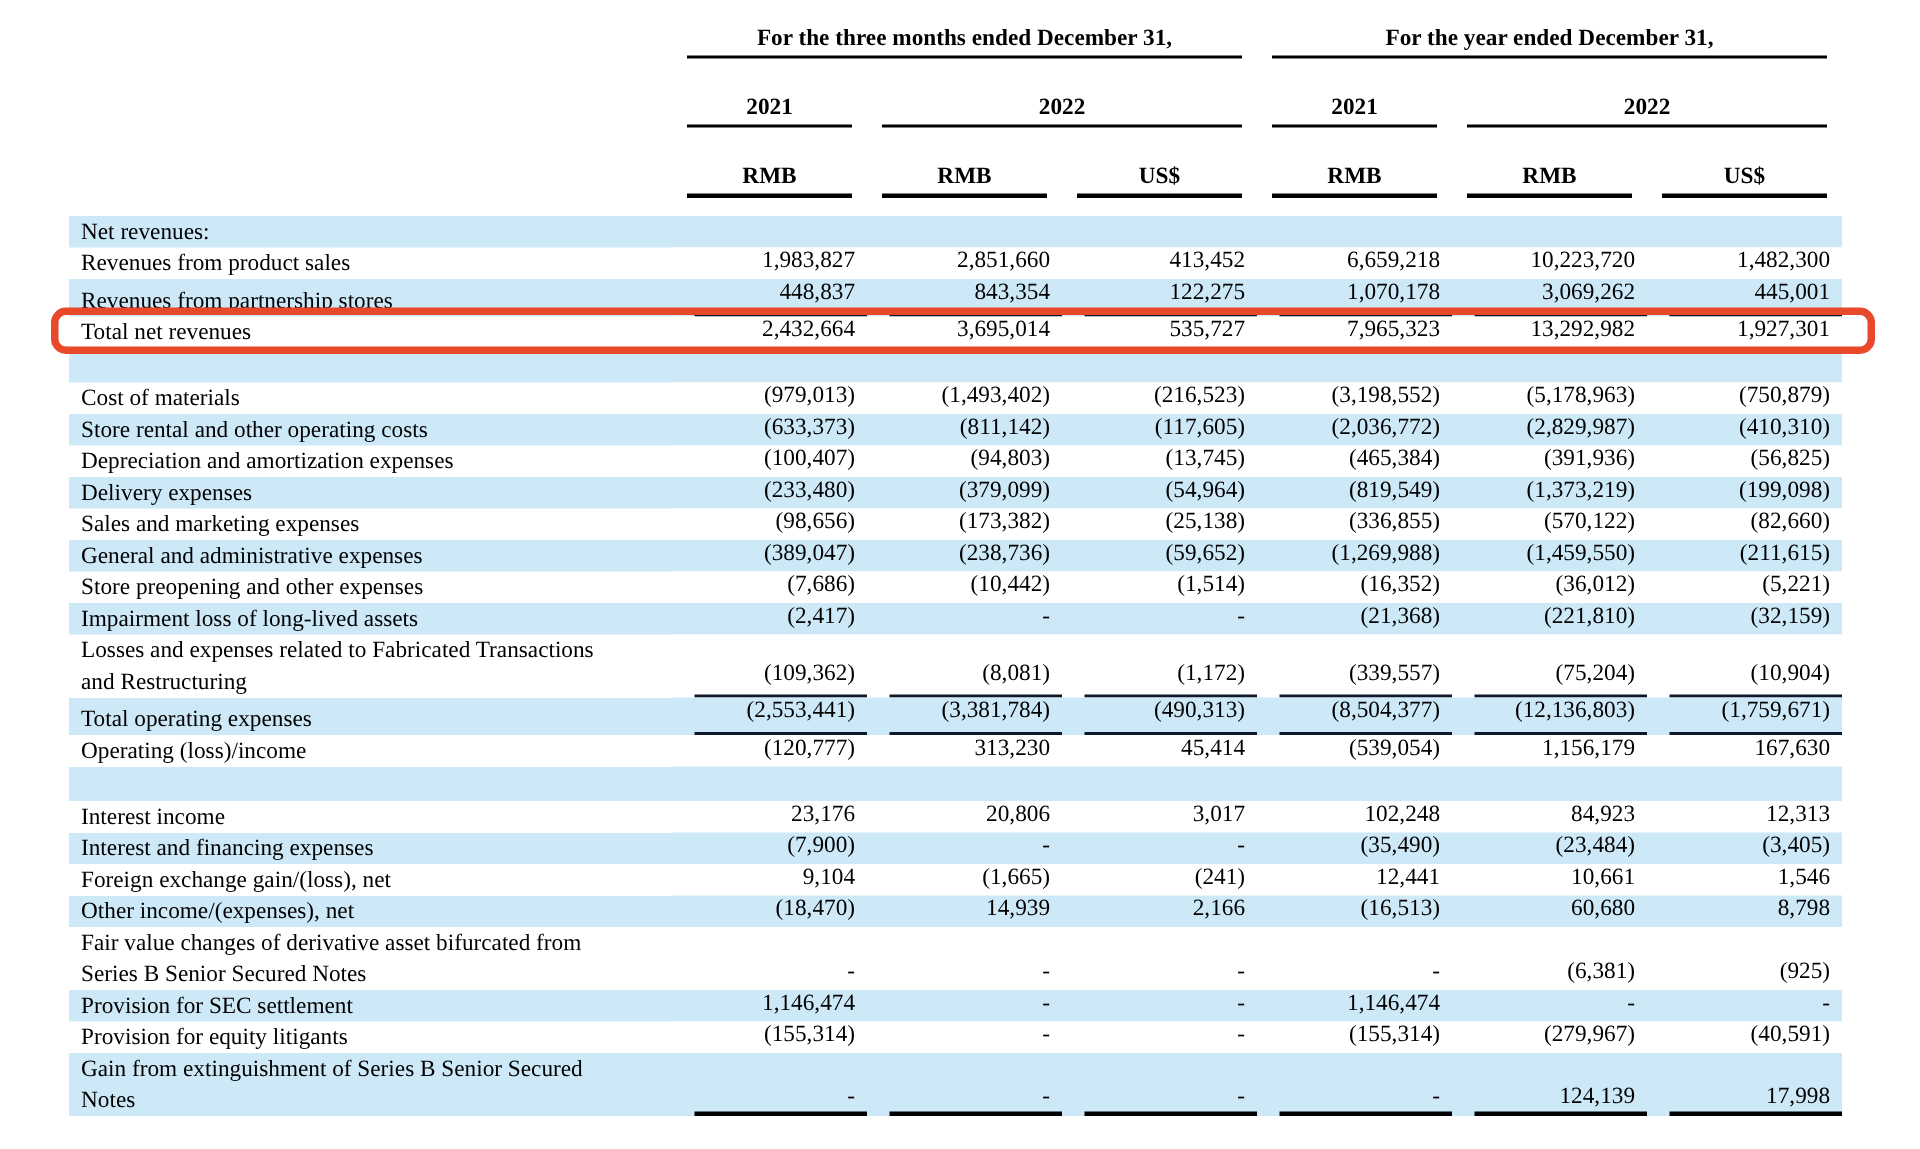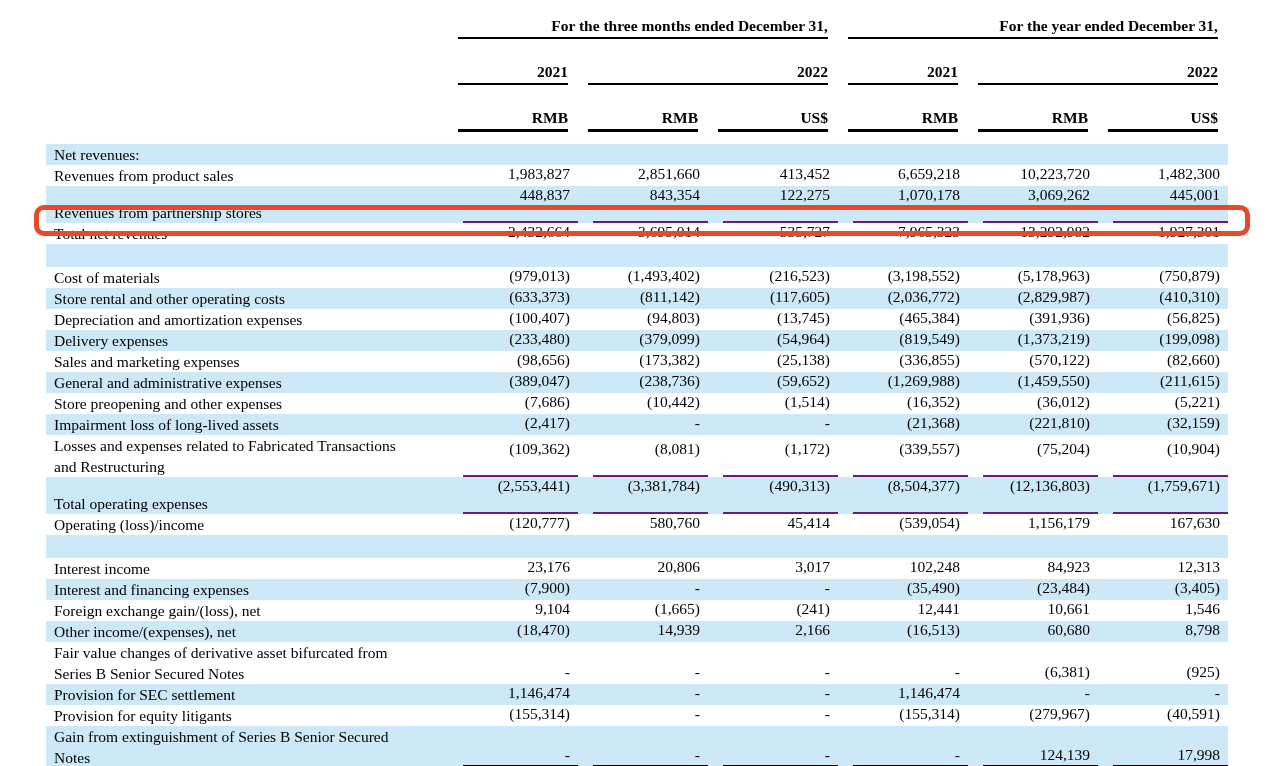--- a/index.html
+++ b/index.html
@@ -14,35 +14,35 @@
   .wrap { position: absolute; left: 46px; top: 5px; }
   table { border-collapse: collapse; table-layout: fixed; width: 1182px; font-size: 15.5px; }
   th, td { padding: 0; font-weight: normal; }
 
   
   thead th { vertical-align: bottom; }
   tr.period-row { height: 27px; }
   tr.year-row { height: 25px; }
   tr.cur-row { height: 25px; }
   .hcell {
-    font-weight: bold; text-align: right;
+    font-weight: bold; text-align: center;
     border-bottom: 2px solid #000;
     margin: 12px 10px; padding-bottom: 2px;
     white-space: nowrap;
   }
   .hcell.thick { border-bottom-width: 3px; }
 
   
   tbody td { height: 21px; vertical-align: bottom; background: #fff; }
   tbody tr.stripe td { background: var(--stripe, #cde8f7); }
   tbody tr.bold { font-weight: bold; }
   td.label { padding-left: 8px; line-height: 21px; white-space: nowrap; overflow: hidden; }
   td.num { text-align: right; }
   td.num .cell { margin-left: 15px; padding: 0 8px 2px 0; min-height: 19px; }
-  tr.rule-single td.num .cell { border-bottom: 2px solid #701a75; padding-bottom: 16px; }
+  tr.rule-single td.num .cell { border-bottom: 2px solid #0f172a; padding-bottom: 4px; }
   tr.rule-thick  td.num .cell { border-bottom: 3px solid #000; padding-bottom: 0; }
   tr.rule-double td.num .cell { border-bottom: 5px double #000; padding-bottom: 16px; }
   tr.spacer td { height: 23px; }
 
   
   #hl-box {
     position: absolute;
     border: 5px solid var(--hl, #e8492a);
     border-radius: 10px;
     pointer-events: none;
@@ -429,21 +429,21 @@
           <td class="num">
             <div class="cell">(1,759,671)</div>
           </td>
         </tr>
         <tr class="bold">
           <td class="label">Operating (loss)/income</td>
           <td class="num">
             <div class="cell">(120,777)</div>
           </td>
           <td class="num">
-            <div class="cell">580,760</div>
+            <div class="cell">313,230</div>
           </td>
           <td class="num">
             <div class="cell">45,414</div>
           </td>
           <td class="num">
             <div class="cell">(539,054)</div>
           </td>
           <td class="num">
             <div class="cell">1,156,179</div>
           </td>

